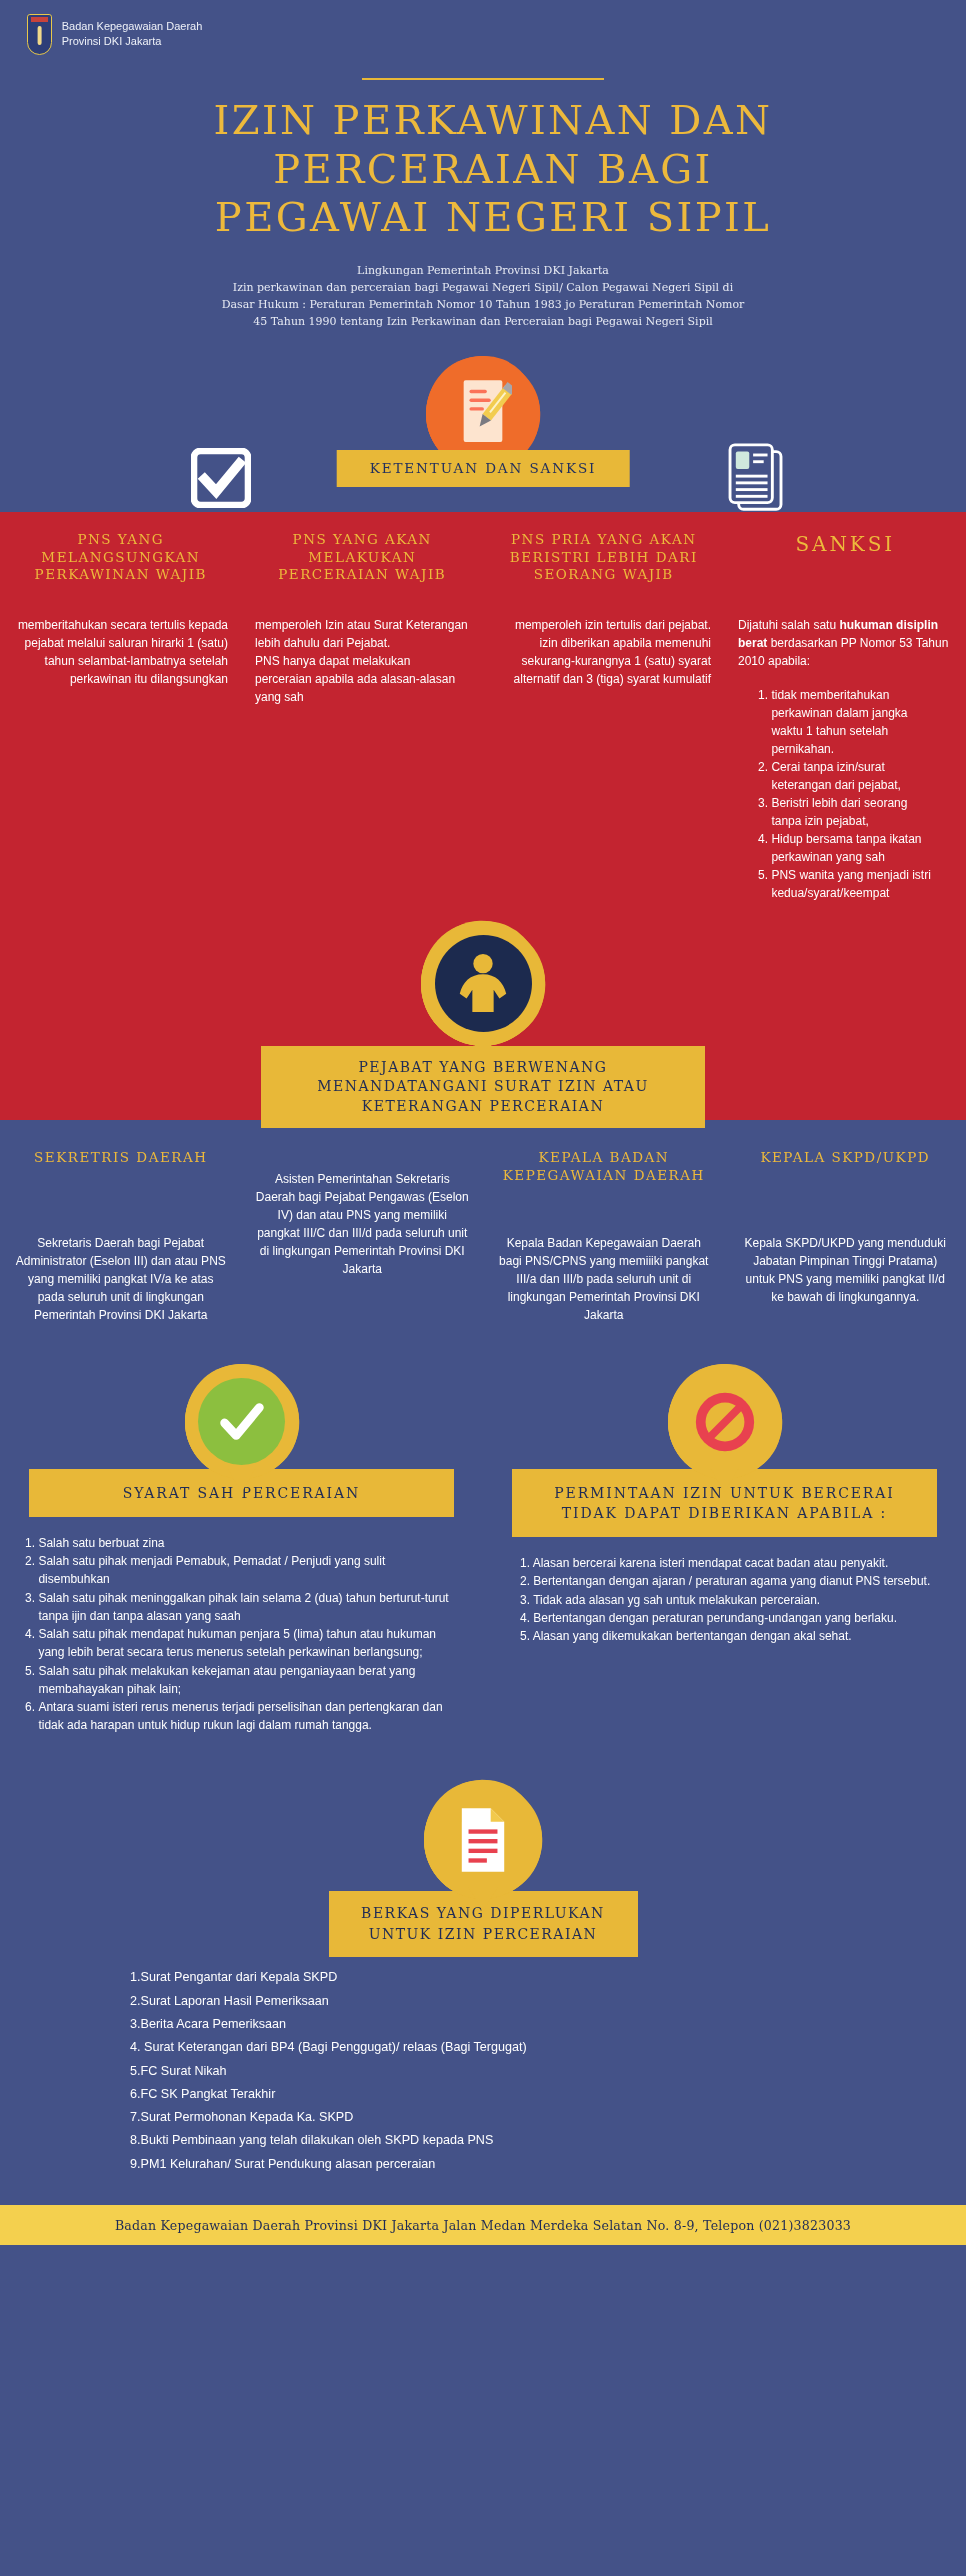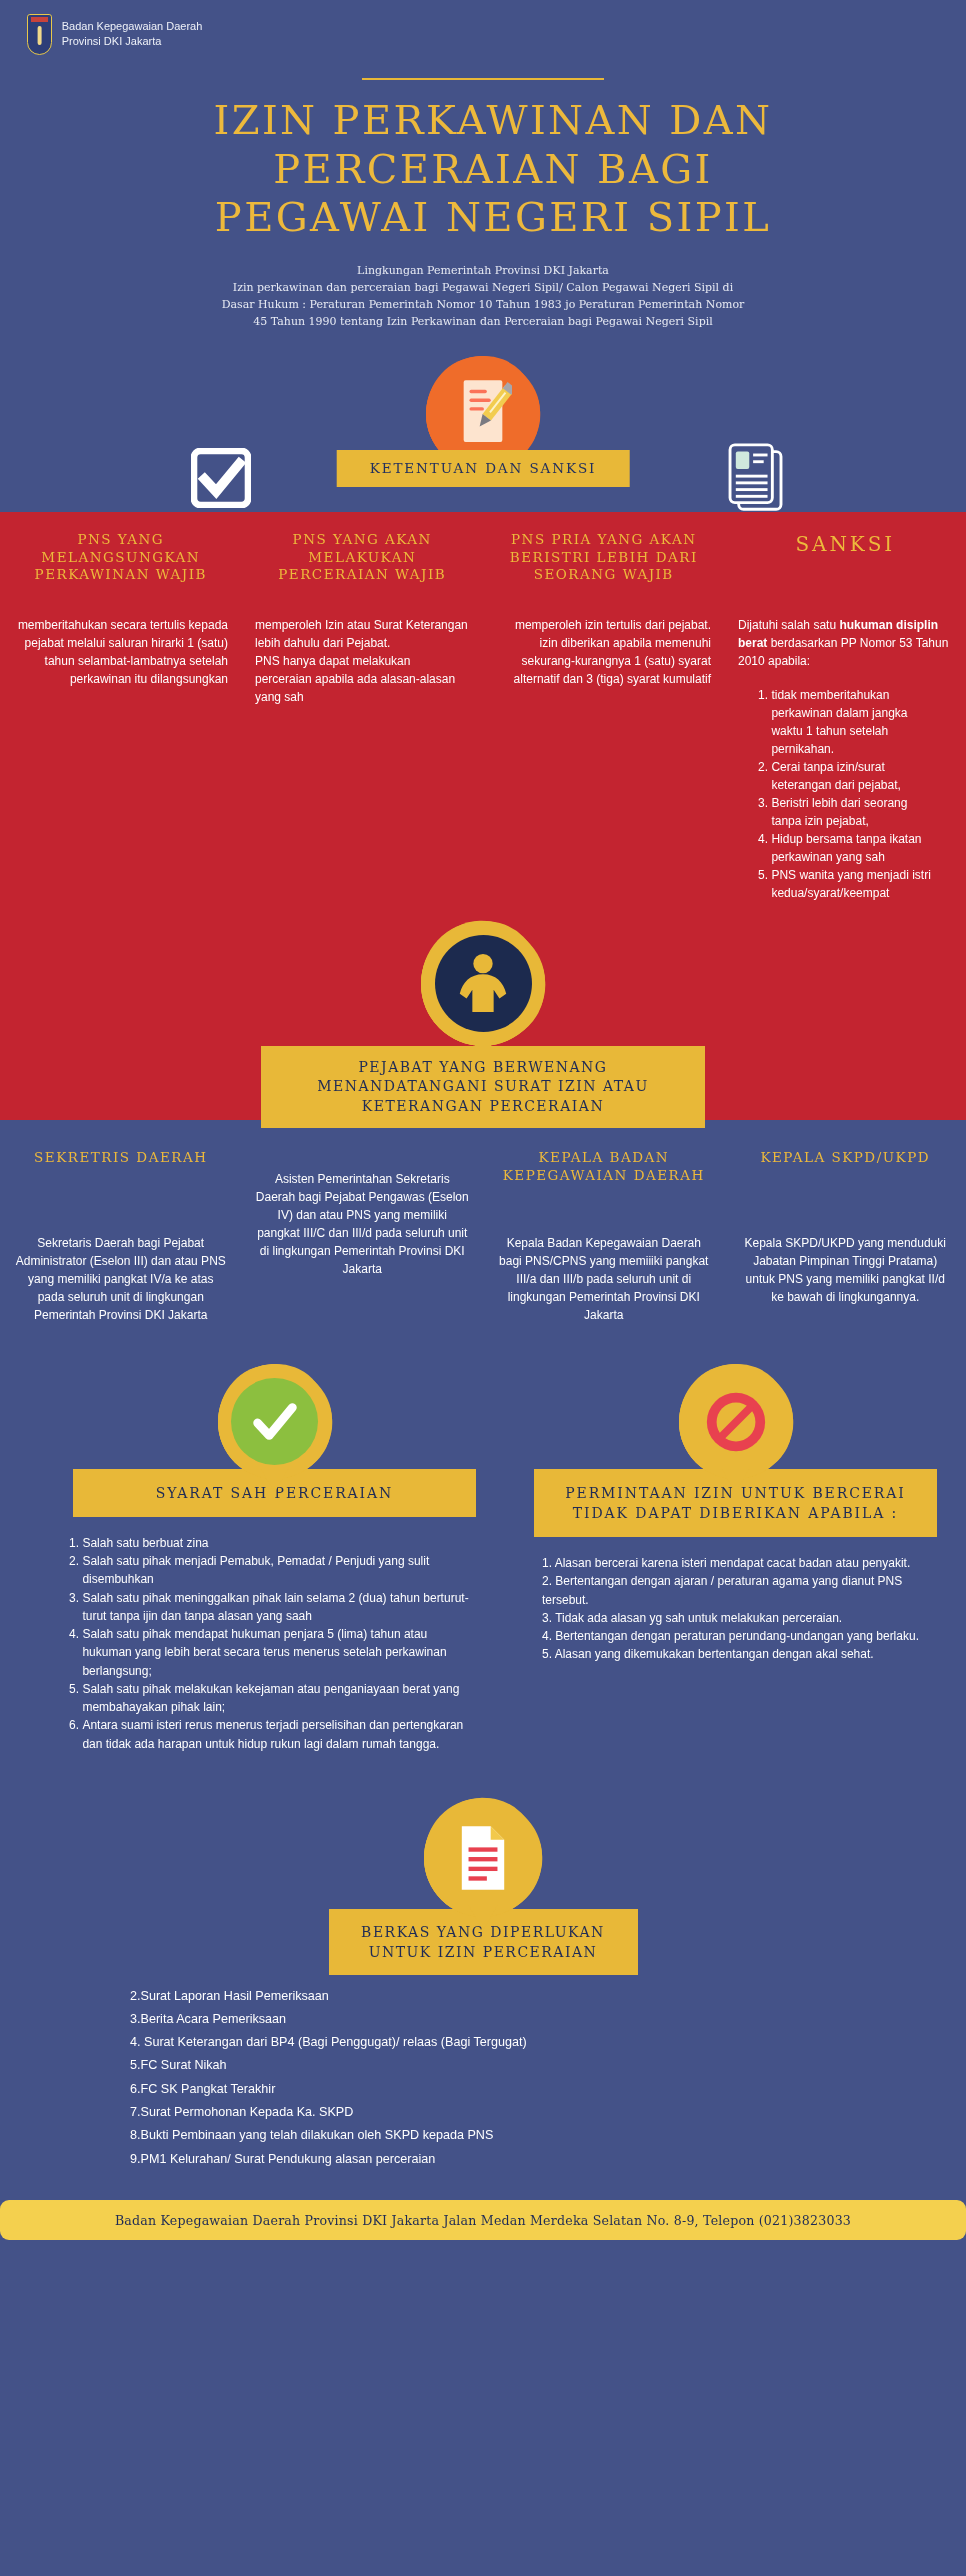--- a/index.html
+++ b/index.html
@@ -117,21 +117,21 @@
     font-family: "DejaVu Serif", serif; font-size: 14px; letter-spacing: 1.5px;
     line-height: 1.4; padding: 11.6px 9.7px;
   }
 
   
   .blue-officials { padding-top: 29px; }
   .blue-officials .col-head { color: #edb93c; }
   .blue-officials .col-body { color: #ffffff; text-align: center; }
 
   
-  .two-seal-row { display: flex; margin-top: 41px; margin-left: 44px; }
+  .two-seal-row { display: flex; margin-top: 41px; }
   .half { flex: 1 1 50%; position: relative; }
   .half-seal { margin: 0 auto; }
   .half-label {
     background: #e8b838; color: #1f2b55; text-align: center;
     font-family: "DejaVu Serif", serif; font-size: 14px; letter-spacing: 1.9px;
     line-height: 1.45; padding: 13.5px 11.6px; margin: -9.7px 29px 0 29px;
   }
   .half-list { color: #ffffff; font-size: 12px; line-height: 1.52; padding: 17.4px 27px 0 21px; }
   .half-list ol { padding-left: 17.4px; }
 
@@ -144,21 +144,20 @@
     font-size: 14px; letter-spacing: 1.5px; line-height: 1.45; padding: 12.6px 9.7px;
   }
   .berkas-list { color: #ffffff; font-size: 12.6px; line-height: 1.85; padding: 9.7px 0 0 130px; }
 
   
   .footer {
     background: #f4d04e; color: #1f2b55;
     font-family: "DejaVu Serif", serif; font-size: 12.6px;
     text-align: center; padding: 12.6px 0; margin-top: 29px;
     letter-spacing: 0.2px;
-    border-radius: 9px;
   }
 </style>
 </head>
 <body>
 
 <div class="page">
 
   <div class="logo-row">
     <div class="crest"></div>
     <div class="logo-text">
@@ -372,20 +371,21 @@
             <rect x="13" y="24" width="30" height="4.5" fill="#e8414f"></rect>
             <rect x="13" y="34" width="30" height="4.5" fill="#e8414f"></rect>
             <rect x="13" y="44" width="30" height="4.5" fill="#e8414f"></rect>
             <rect x="13" y="54" width="19" height="4.5" fill="#e8414f"></rect>
           </svg>
         </div>
       </div>
     </div>
     <div class="berkas-label">BERKAS YANG DIPERLUKAN UNTUK IZIN PERCERAIAN</div>
     <div class="berkas-list">
+      <div>1.Surat Pengantar dari Kepala SKPD</div>
       <div>2.Surat Laporan Hasil Pemeriksaan</div>
       <div>3.Berita Acara Pemeriksaan</div>
       <div>4. Surat Keterangan dari BP4 (Bagi Penggugat)/ relaas (Bagi Tergugat)</div>
       <div>5.FC Surat Nikah</div>
       <div>6.FC SK Pangkat Terakhir</div>
       <div>7.Surat Permohonan Kepada Ka. SKPD</div>
       <div>8.Bukti Pembinaan yang telah dilakukan oleh SKPD kepada PNS</div>
       <div>9.PM1 Kelurahan/ Surat Pendukung alasan perceraian</div>
     </div>
   </div>

